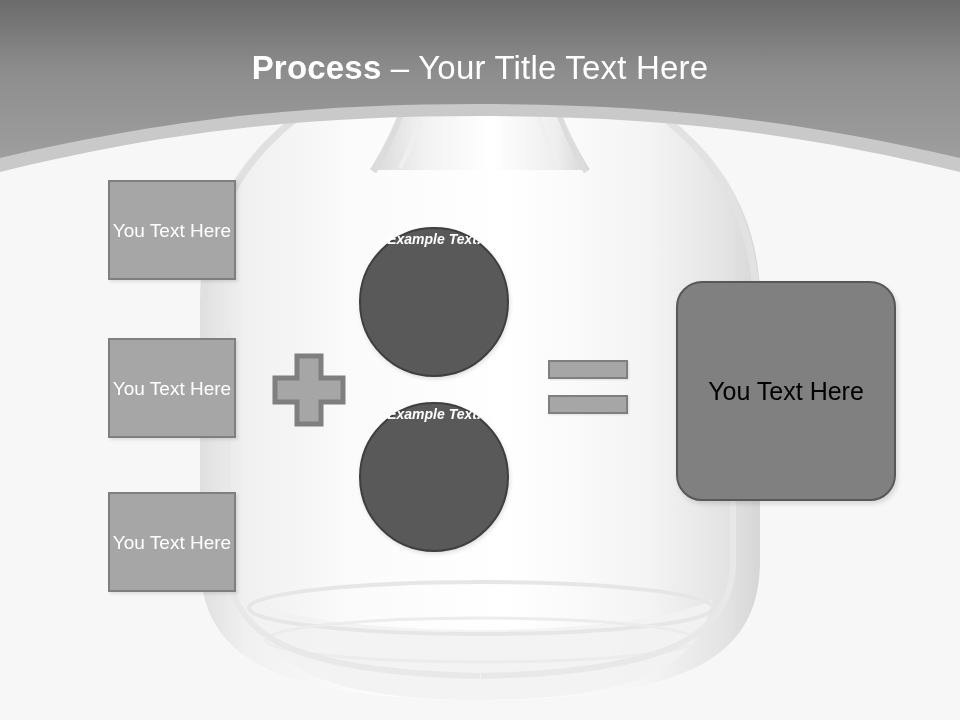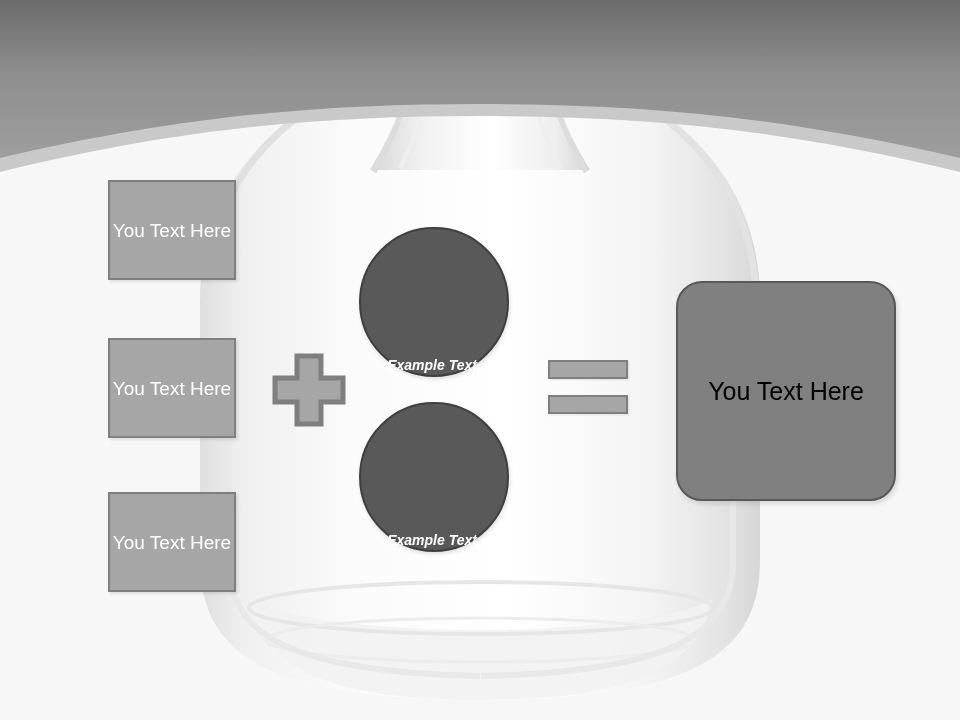--- a/index.html
+++ b/index.html
@@ -95,21 +95,21 @@
     border-radius: 50%;
     background: #595959;
     border: 2px solid #3f3f3f;
     box-sizing: border-box;
     color: #ffffff;
     font-size: 14px;
     font-weight: 700;
     font-style: italic;
     line-height: 20px;
     display: flex;
-    align-items: flex-end;
+    align-items: flex-start;
     justify-content: center;
     text-align: center;
     z-index: 5;
     box-shadow: 1px 2px 4px rgba(0,0,0,0.13);
   }
   #circle-top    { left: 359px; top: 227px; }
   #circle-bottom { left: 359px; top: 402px; }
 
   
   #equals-operator {
@@ -206,20 +206,21 @@
         <stop offset="45%" stop-color="#8d8d8d"></stop>
         <stop offset="100%" stop-color="#9e9e9e"></stop>
       </linearGradient>
     </defs>
 
     <path d="M0,0 L960,0 L960,172 C780,128 640,116 480,116 C320,116 180,128 0,172 Z" fill="#c9c9c9"></path>
 
     <path d="M0,0 L960,0 L960,158 C780,116 640,104 480,104 C320,104 180,116 0,158 Z" fill="url(#hdrGrad)"></path>
   </svg>
 
+  <div id="title"><span class="strong">Process</span><span> – Your Title Text Here</span></div>
 
   <div class="left-box" id="left-box-1">
     <span>You Text Here</span>
   </div>
   <div class="left-box" id="left-box-2">
     <span>You Text Here</span>
   </div>
   <div class="left-box" id="left-box-3">
     <span>You Text Here</span>
   </div>

